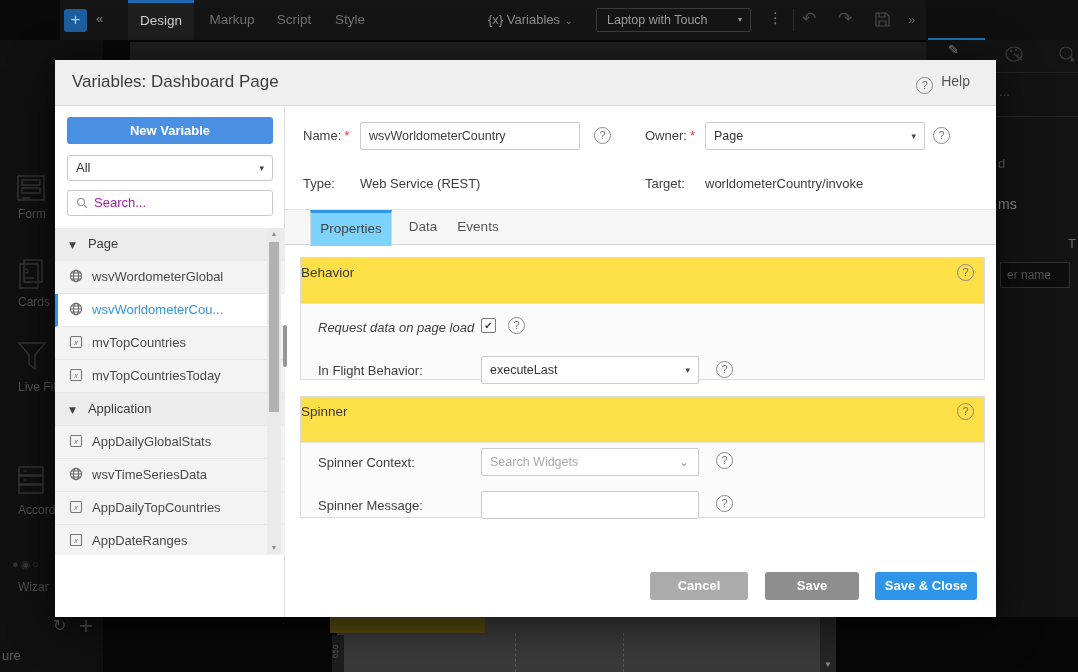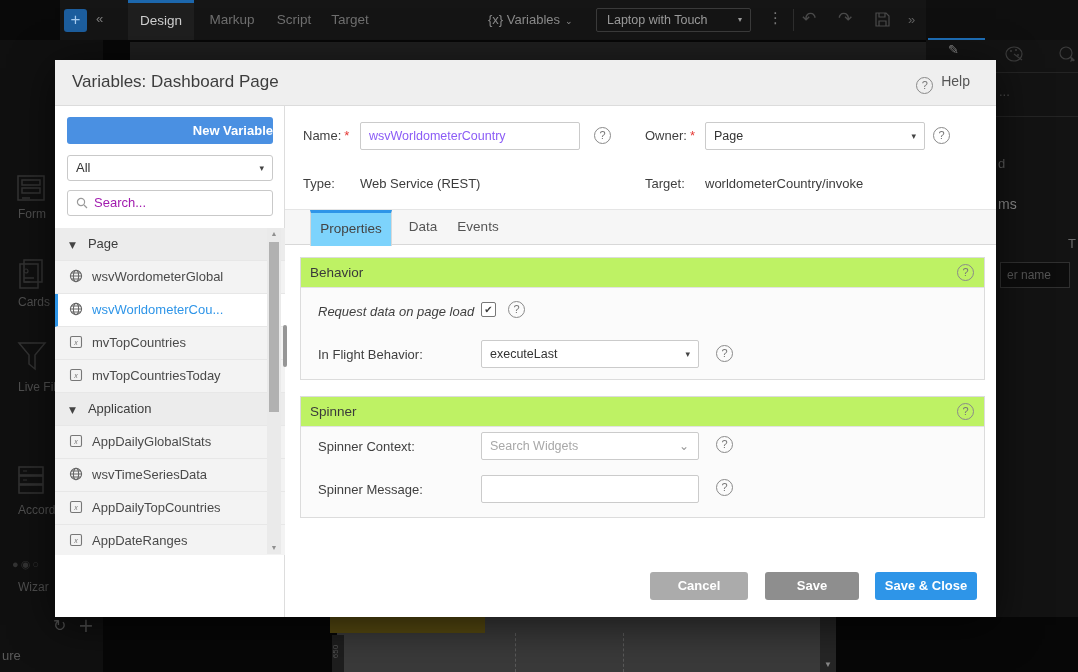--- a/index.html
+++ b/index.html
@@ -64,21 +64,21 @@
   #modal-header { left:0; top:0; width:941px; height:46px; background:#efefef; border-bottom:1px solid #dcdcdc; }
   #modal-title { position:absolute; left:17px; top:12px; font-size:17px; color:#3d3d3d; }
   #help-area { position:absolute; right:26px; top:13px; color:#555; font-size:14px; }
   .qmark { display:inline-block; width:17px; height:17px; border:1px solid #8a8a8a; border-radius:50%;
            color:#777; font-size:11px; line-height:15px; text-align:center; background:transparent; }
   #help-area .qmark { margin-right:8px; vertical-align:-3px; }
 
   
   #modal-sidebar { left:0; top:46px; width:230px; height:511px; background:#fff; border-right:1px solid #ddd; }
   #new-var-btn { position:absolute; left:12px; top:11px; width:206px; height:27px; background:#4a90e2;
-                 border-radius:3px; color:#fff; font-weight:bold; font-size:13px; text-align:right; line-height:27px; }
+                 border-radius:3px; color:#fff; font-weight:bold; font-size:13px; text-align:center; line-height:27px; }
   .sb-field { position:absolute; left:12px; width:206px; height:26px; border:1px solid #c9c9c9; border-radius:3px;
               background:#fff; font-size:13px; color:#333; line-height:24px; padding:0 8px; }
   #filter-select { top:49px; }
   #search-box { top:84px; color:#a21caf; }
   .field-caret { position:absolute; right:8px; top:0; font-size:9px; line-height:24px; color:#444; }
   #search-box svg { vertical-align:-2px; margin-right:6px; }
 
   #tree { position:absolute; left:0; top:122px; width:230px; height:327px; overflow:hidden; }
   .tree-row { height:33px; line-height:32px; border-bottom:1px solid #e7e7e7; font-size:13px; color:#4a4a4a;
               padding-left:14px; white-space:nowrap; overflow:hidden; }
@@ -91,35 +91,35 @@
   #sb-scroll { position:absolute; left:212px; top:122px; width:14px; height:326px; background:#eaeaea; }
   .sb-arrow { position:absolute; left:0; width:14px; height:12px; color:#8f8f8f; font-size:7px; text-align:center; line-height:12px; }
   #sb-thumb { position:absolute; left:2px; top:14px; width:10px; height:170px; background:#b1b1b1; }
   #content-scroll-thumb { left:228px; top:265px; width:4px; height:42px; background:#969696; border-radius:2px; z-index:11; }
 
   
   #modal-main { left:230px; top:46px; width:711px; height:511px; background:#fff; }
   .flabel { position:absolute; font-size:13px; color:#3f3f3f; }
   .req { color:#e53935; margin-left:3px; }
   .tinput { position:absolute; height:28px; border:1px solid #cbcbcb; border-radius:2px; background:#fff;
-            font-size:12.5px; color:#8b5cf6; padding:0 8px; font-family:"Liberation Sans",sans-serif; }
+            font-size:12.5px; color:#404040; padding:0 8px; font-family:"Liberation Sans",sans-serif; }
   .fake-select { position:absolute; height:28px; border:1px solid #cbcbcb; border-radius:2px; background:#fff;
                  font-size:12.5px; color:#333; line-height:26px; padding:0 8px; }
   .fake-select .field-caret { line-height:26px; }
   .fvalue { position:absolute; font-size:13px; color:#3c3c3c; }
 
   #tabbar { position:absolute; left:0; top:103px; width:711px; height:36px; background:#f6f6f6;
             border-top:1px solid #e5e5e5; border-bottom:1px solid #d8d8d8; }
   .mtab { position:absolute; top:0; height:36px; line-height:34px; font-size:13.5px; color:#555; text-align:center; }
   .mtab.active { background:#7dd3fc; border-left:1px solid #d8d8d8; border-right:1px solid #d8d8d8;
                  border-top:3px solid #2e95e8; line-height:31px; color:#444; }
 
   .section { position:absolute; left:15px; width:685px; border:1px solid #dcdcdc; background:#fbfbfb; }
-  .sec-head { position:relative; height:30px; background:#bef264; border-bottom:1px solid #e2e2e2;
-              font-size:13.5px; color:#3a3a3a; line-height:30px; padding-left:9px; }
+  .sec-head { position:relative; height:46px; background:#fde047; border-bottom:1px solid #e2e2e2;
+              font-size:13.5px; color:#3a3a3a; line-height:30px; }
   .sec-head .qmark { position:absolute; right:10px; top:6px; }
   .sec-body { position:relative; }
   .cb { position:absolute; width:15px; height:15px; border:1px solid #777; background:#fff; border-radius:2px;
         font-size:10px; line-height:14px; text-align:center; color:#3c3c3c; font-family:"DejaVu Sans",sans-serif; }
   .chev { position:absolute; right:9px; top:0; color:#999; font-size:12px; line-height:26px; }
 
   .footer-btn { position:absolute; top:466px; height:28px; border-radius:3px; color:#fff; font-weight:bold;
                 font-size:13px; text-align:center; line-height:28px; }
   #btn-cancel { left:365px; width:98px; background:#ababab; }
   #btn-save { left:480px; width:94px; background:#8e8e8e; }
@@ -131,21 +131,21 @@
 <div id="stage">
 
   <div id="topbar" class="abs">
     <div id="topbar-left-block" class="abs"></div>
     <div id="plus-btn" class="abs">+</div>
     <div id="collapse-btn" class="abs">«</div>
 
     <div class="top-tab active abs" style="left:128px;width:66px;">Design</div>
     <div class="top-tab abs" style="left:202px;width:60px;">Markup</div>
     <div class="top-tab abs" style="left:266px;width:56px;">Script</div>
-    <div class="top-tab abs" style="left:324px;width:52px;">Target</div>
+    <div class="top-tab abs" style="left:324px;width:52px;">Style</div>
 
     <div id="vars-menu" class="abs">
       <span>{x} Variables</span><span id="vars-caret">⌄</span>
     </div>
 
     <div id="device-select" class="abs">
       <span>Laptop with Touch</span>
       <span id="device-caret">▾</span>
     </div>
 

